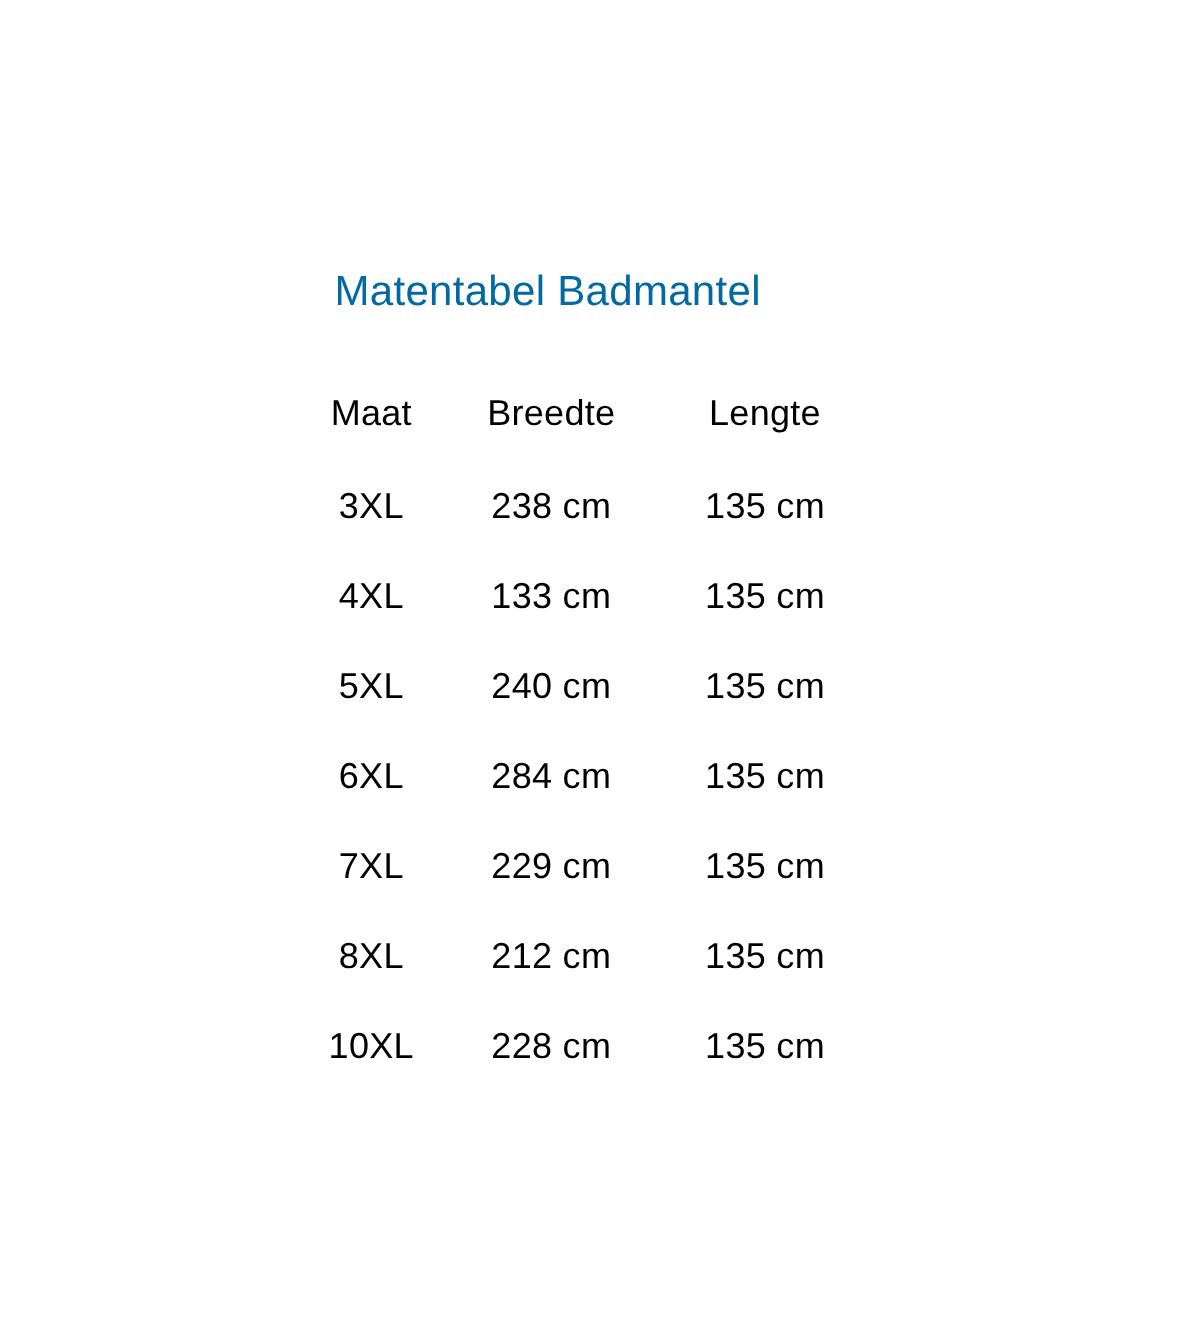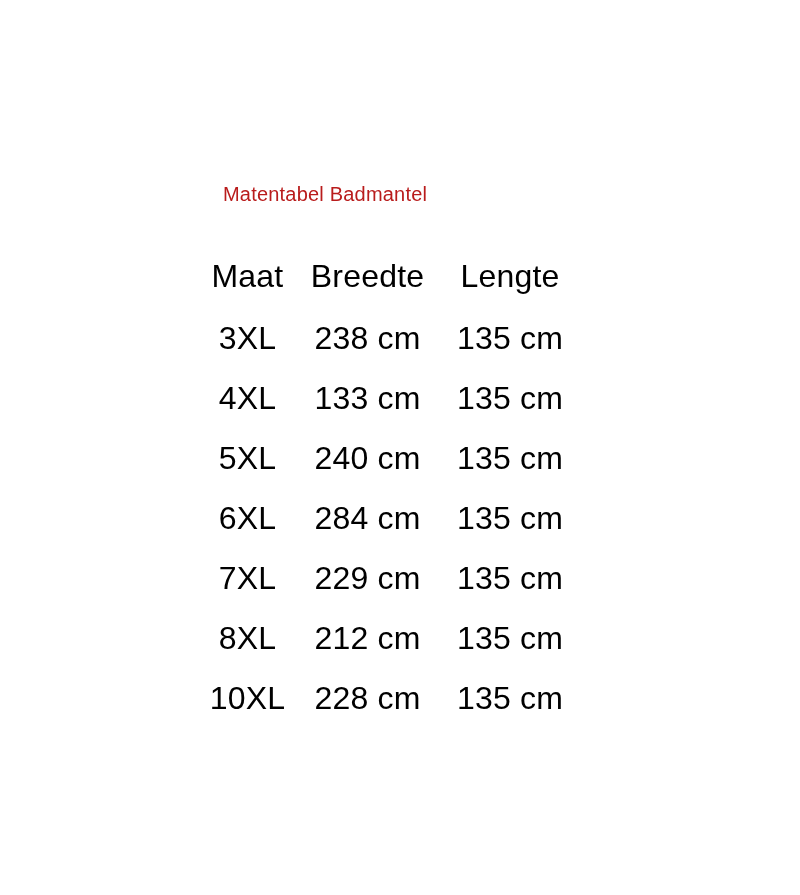--- a/index.html
+++ b/index.html
@@ -16,41 +16,41 @@
     overflow: hidden;
   }
   .sheet {
     position: absolute;
     left: 200px;
     top: 180px;
     width: 480px;
   }
   .title {
     margin: 0 0 0 23px;
-    font-size: 20px;
+    font-size: 28px;
     font-weight: 400;
     line-height: 28px;
-    color: #b91c1c;
+    color: #0369a1;
     letter-spacing: 0.2px;
   }
   .size-table {
     display: grid;
     grid-template-columns: 95px 145px 140px;
     grid-template-rows: 64px;
     grid-auto-rows: 60px;
     margin-top: 36px;
   }
   .row {
     display: contents;
   }
   .cell {
     display: flex;
     align-items: center;
     justify-content: center;
-    font-size: 32px;
+    font-size: 24px;
     line-height: 1;
     white-space: nowrap;
     letter-spacing: 0.2px;
   }
 </style>
 </head>
 <body>
 
 <div class="sheet">
   <h1 class="title">Matentabel Badmantel</h1>

